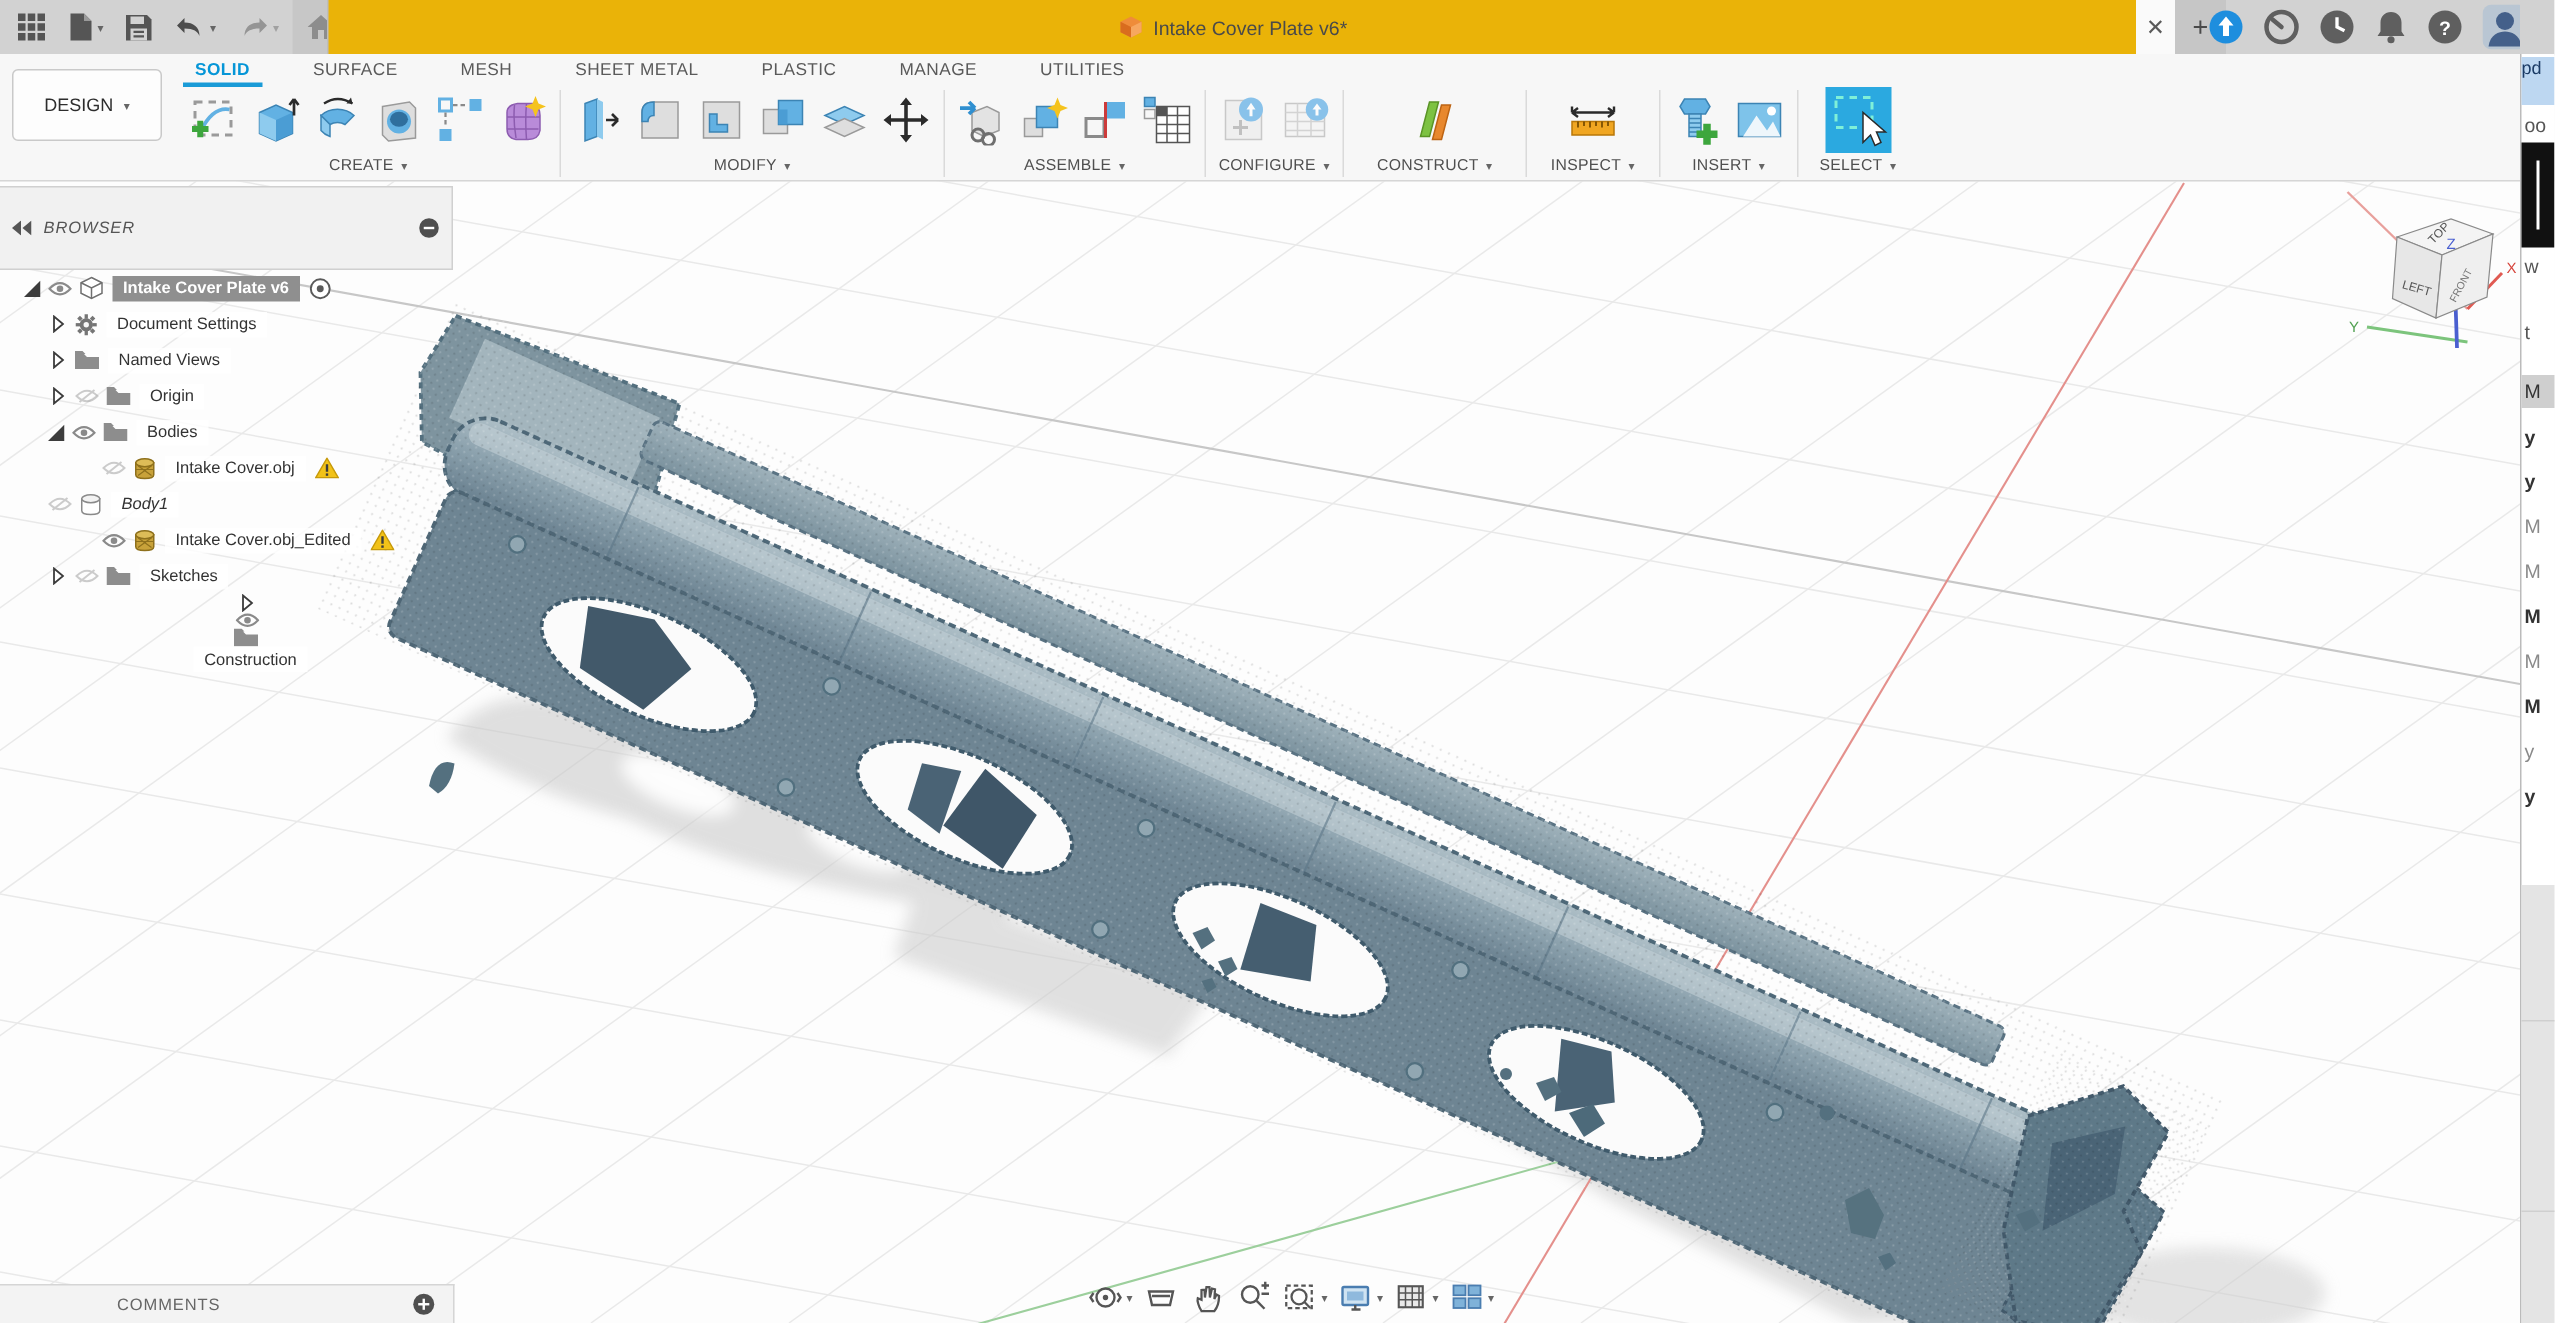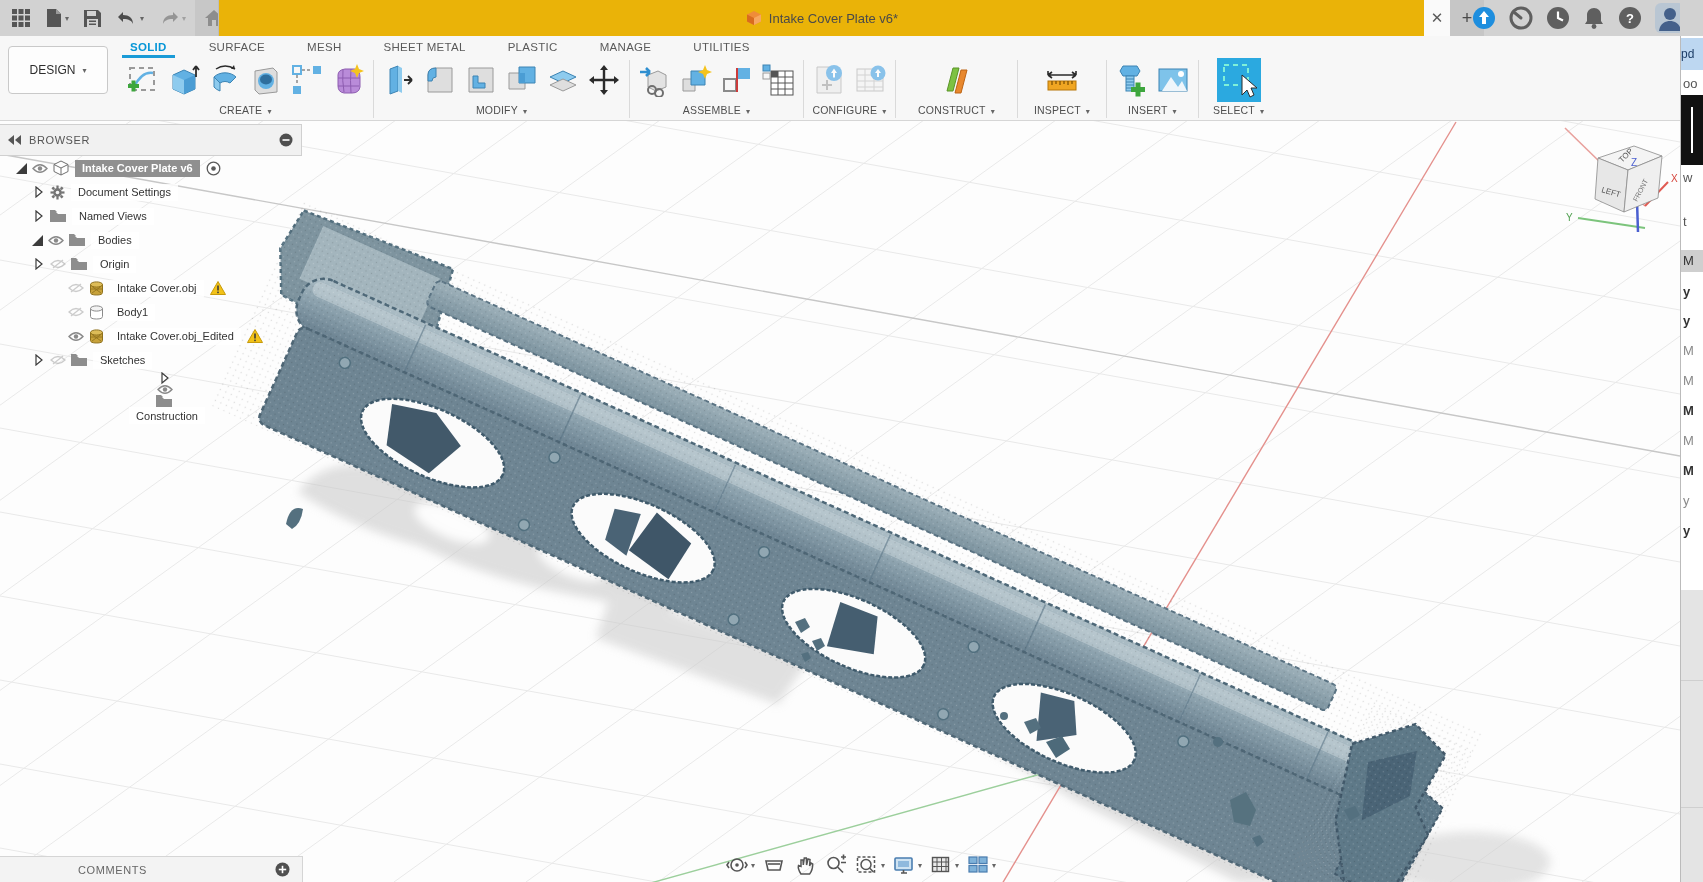--- a/index.html
+++ b/index.html
@@ -35,41 +35,41 @@
   .grp{display:flex;flex-direction:column;align-items:center;padding:0 8px;}
   .grp-icons{display:flex;align-items:center;gap:7px;height:44px;}
   .grp-label{font-size:10.5px;color:#4f4f4f;margin-top:2px;letter-spacing:.2px;cursor:pointer;}
   .gsep{width:1px;background:#dadada;height:58px;margin-top:2px;}
   .ric{width:34px;height:34px;cursor:pointer;}
   .ric.big{width:46px;height:46px;}
 
   
   #browser{left:0;top:124px;width:302px;}
   #browser-header{height:22px;background:#f1f1f1;border:1px solid #d0d0d0;border-left:none;display:flex;align-items:center;
-                  font-size:11px;color:#555;letter-spacing:.6px;padding:4px 8px;gap:8px;}
+                  font-size:11px;color:#555;letter-spacing:.6px;padding:16px 8px;gap:8px;font-style:italic;}
   #browser-header .sp{flex:1;}
   .brow{height:24px;display:flex;align-items:center;font-size:11px;color:#333;}
   .chip{background:rgba(255,255,255,.82);padding:2.5px 7px;white-space:nowrap;}
   .chip.sel{background:#8f8f8f;color:#fff;font-weight:bold;}
   .ticon{margin-right:6px;display:inline-flex;}
   .exp{width:14px;display:inline-flex;justify-content:center;margin-right:4px;cursor:pointer;}
   .eye{margin-right:5px;cursor:pointer;display:inline-flex;}
 
   
   #comments{left:0;top:856px;width:302px;height:25px;background:#f3f3f3;border:1px solid #d5d5d5;border-left:none;
             display:flex;align-items:center;font-size:11px;color:#666;letter-spacing:.6px;}
   #comments .lbl{margin-left:78px;flex:1;}
   #navbar{left:724px;top:852px;display:flex;align-items:center;gap:5px;}
   .nbtn{display:flex;align-items:center;cursor:pointer;padding:1px;}
 
   
   #rstrip{left:1680px;top:0;width:23px;height:882px;background:#fff;border-left:1px solid #bbb;}
   #rs-title{left:1680px;top:0;width:23px;height:36px;background:#d2d2d2;}
   #rs-blue{left:1681px;top:38px;width:22px;height:32px;background:#bdd7f1;color:#1c3c66;font-size:12px;
-           display:flex;align-items:center;}
+           display:flex;align-items:flex-start;}
   #rs-black{left:1681px;top:95px;width:22px;height:70px;background:#111;}
   #rs-black .vline{position:absolute;left:10px;top:12px;width:2px;height:46px;background:#fff;}
   #rs-gray{left:1681px;top:590px;width:22px;height:292px;background:#e4e4e4;}
   #rs-gray .sep{position:absolute;left:0;width:22px;height:1px;background:#cfcfcf;}
   .frag{position:absolute;left:1681px;width:22px;font-size:13px;color:#333;padding-left:2px;}
   .frag.gray{color:#8a8a8a;}
   .frag.bold{font-weight:bold;}
   .frag.selbg{background:#cfcfcf;width:22px;}
 
   svg text{font-family:"Liberation Sans",sans-serif;}
@@ -605,58 +605,58 @@
           </svg>
         </span>
       <span class="ticon">
         <svg width="16" height="12" viewBox="0 0 16 12">
             <path d="M0,2 L6,2 L8,4 L16,4 L16,12 L0,12 Z M0,0 L5,0 L7,2 L0,2 Z" fill="#8d8d8d"></path>
           </svg>
       </span>
       <span class="chip">Named Views</span>
     </div>
 
+    <div class="brow" style="padding-left:32px;">
+      <span class="exp">
+          <svg width="8" height="12" viewBox="0 0 8 12">
+            <path d="M1,1 L7,6 L1,11 Z" fill="#fff" stroke="#3c3c3c" stroke-width="1.2"></path>
+          </svg>
+        </span>
+      <span class="eye" style="opacity:.5;">
+        <svg width="16" height="12" viewBox="0 0 16 12">
+            <path d="M1,6 Q8,-1 15,6 Q8,13 1,6 Z" fill="none" stroke="#9a9a9a" stroke-width="1.3"></path>
+            <line x1="3" y1="10" x2="13" y2="2" stroke="#9a9a9a" stroke-width="1.3"></line>
+          </svg>
+      </span>
+      <span class="ticon">
+        <svg width="16" height="12" viewBox="0 0 16 12">
+            <path d="M0,2 L6,2 L8,4 L16,4 L16,12 L0,12 Z M0,0 L5,0 L7,2 L0,2 Z" fill="#8d8d8d"></path>
+          </svg>
+      </span>
+      <span class="chip">Origin</span>
+    </div>
+
     <div class="brow" style="padding-left:30px;">
       <span class="exp">
           <svg width="11" height="11" viewBox="0 0 11 11">
             <path d="M0,11 L11,11 L11,0 Z" fill="#3c3c3c"></path>
           </svg>
         </span>
       <span class="eye">
         <svg width="16" height="11" viewBox="0 0 16 11">
             <path d="M1,5.5 Q8,-2 15,5.5 Q8,13 1,5.5 Z" fill="none" stroke="#8a8a8a" stroke-width="1.4"></path>
             <circle cx="8" cy="5.5" r="2.2" fill="#8a8a8a"></circle>
           </svg>
       </span>
       <span class="ticon">
         <svg width="16" height="12" viewBox="0 0 16 12">
             <path d="M0,2 L6,2 L8,4 L16,4 L16,12 L0,12 Z M0,0 L5,0 L7,2 L0,2 Z" fill="#8d8d8d"></path>
           </svg>
       </span>
       <span class="chip">Bodies</span>
-    </div>
-
-    <div class="brow" style="padding-left:32px;">
-      <span class="exp">
-          <svg width="8" height="12" viewBox="0 0 8 12">
-            <path d="M1,1 L7,6 L1,11 Z" fill="#fff" stroke="#3c3c3c" stroke-width="1.2"></path>
-          </svg>
-        </span>
-      <span class="eye" style="opacity:.5;">
-        <svg width="16" height="12" viewBox="0 0 16 12">
-            <path d="M1,6 Q8,-1 15,6 Q8,13 1,6 Z" fill="none" stroke="#9a9a9a" stroke-width="1.3"></path>
-            <line x1="3" y1="10" x2="13" y2="2" stroke="#9a9a9a" stroke-width="1.3"></line>
-          </svg>
-      </span>
-      <span class="ticon">
-        <svg width="16" height="12" viewBox="0 0 16 12">
-            <path d="M0,2 L6,2 L8,4 L16,4 L16,12 L0,12 Z M0,0 L5,0 L7,2 L0,2 Z" fill="#8d8d8d"></path>
-          </svg>
-      </span>
-      <span class="chip">Origin</span>
     </div>
 
     <div class="brow" style="padding-left:68px;text-align:right;">
       <span class="eye" style="opacity:.5;">
         <svg width="16" height="12" viewBox="0 0 16 12">
             <path d="M1,6 Q8,-1 15,6 Q8,13 1,6 Z" fill="none" stroke="#9a9a9a" stroke-width="1.3"></path>
             <line x1="3" y1="10" x2="13" y2="2" stroke="#9a9a9a" stroke-width="1.3"></line>
           </svg>
       </span>
       <span class="ticon">
@@ -669,21 +669,21 @@
       <span class="chip">Intake Cover.obj</span>
       <span style="margin-left:6px;display:inline-flex;">
         <svg width="16" height="14" viewBox="0 0 16 14">
             <path d="M8,0.5 L15.5,13.5 L0.5,13.5 Z" fill="#f2c218" stroke="#c79a0a"></path>
             <rect x="7.2" y="4.5" width="1.6" height="5" fill="#3c3c3c"></rect>
             <rect x="7.2" y="10.6" width="1.6" height="1.6" fill="#3c3c3c"></rect>
           </svg>
       </span>
     </div>
 
-    <div class="brow" style="padding-left:68px;">
+    <div class="brow" style="padding-left:32px;font-style:italic;">
       <span class="eye" style="opacity:.5;">
         <svg width="16" height="12" viewBox="0 0 16 12">
             <path d="M1,6 Q8,-1 15,6 Q8,13 1,6 Z" fill="none" stroke="#9a9a9a" stroke-width="1.3"></path>
             <line x1="3" y1="10" x2="13" y2="2" stroke="#9a9a9a" stroke-width="1.3"></line>
           </svg>
       </span>
       <span class="ticon">
         <svg width="15" height="15" viewBox="0 0 15 15">
             <path d="M1.5,3.5 L1.5,11.5 Q1.5,14 7.5,14 Q13.5,14 13.5,11.5 L13.5,3.5 Z" fill="#fff" stroke="#8a8a8a"></path>
             <ellipse cx="7.5" cy="3.5" rx="6" ry="2.6" fill="#f2f2f2" stroke="#8a8a8a"></ellipse>

